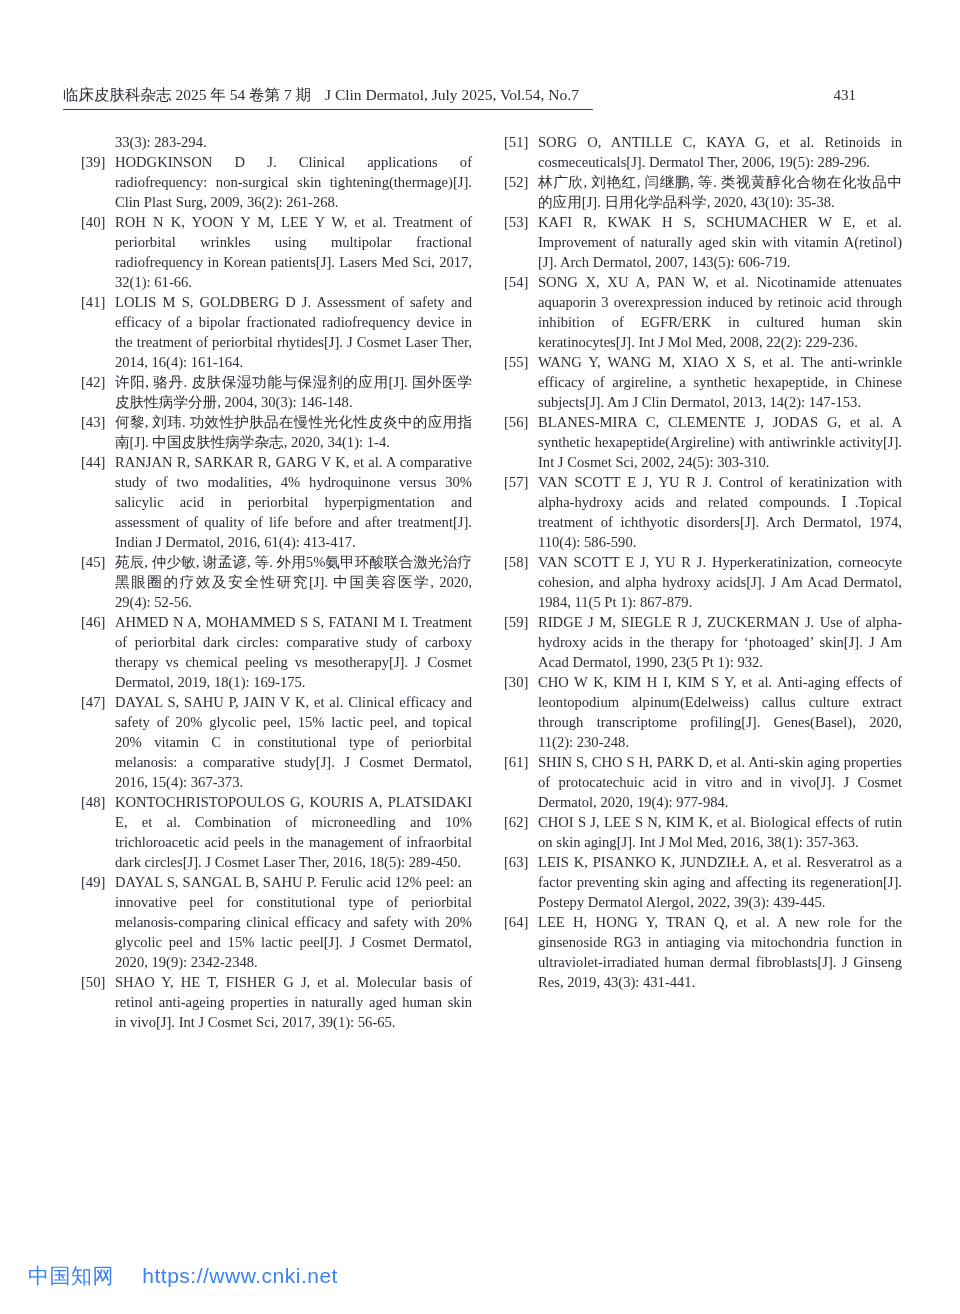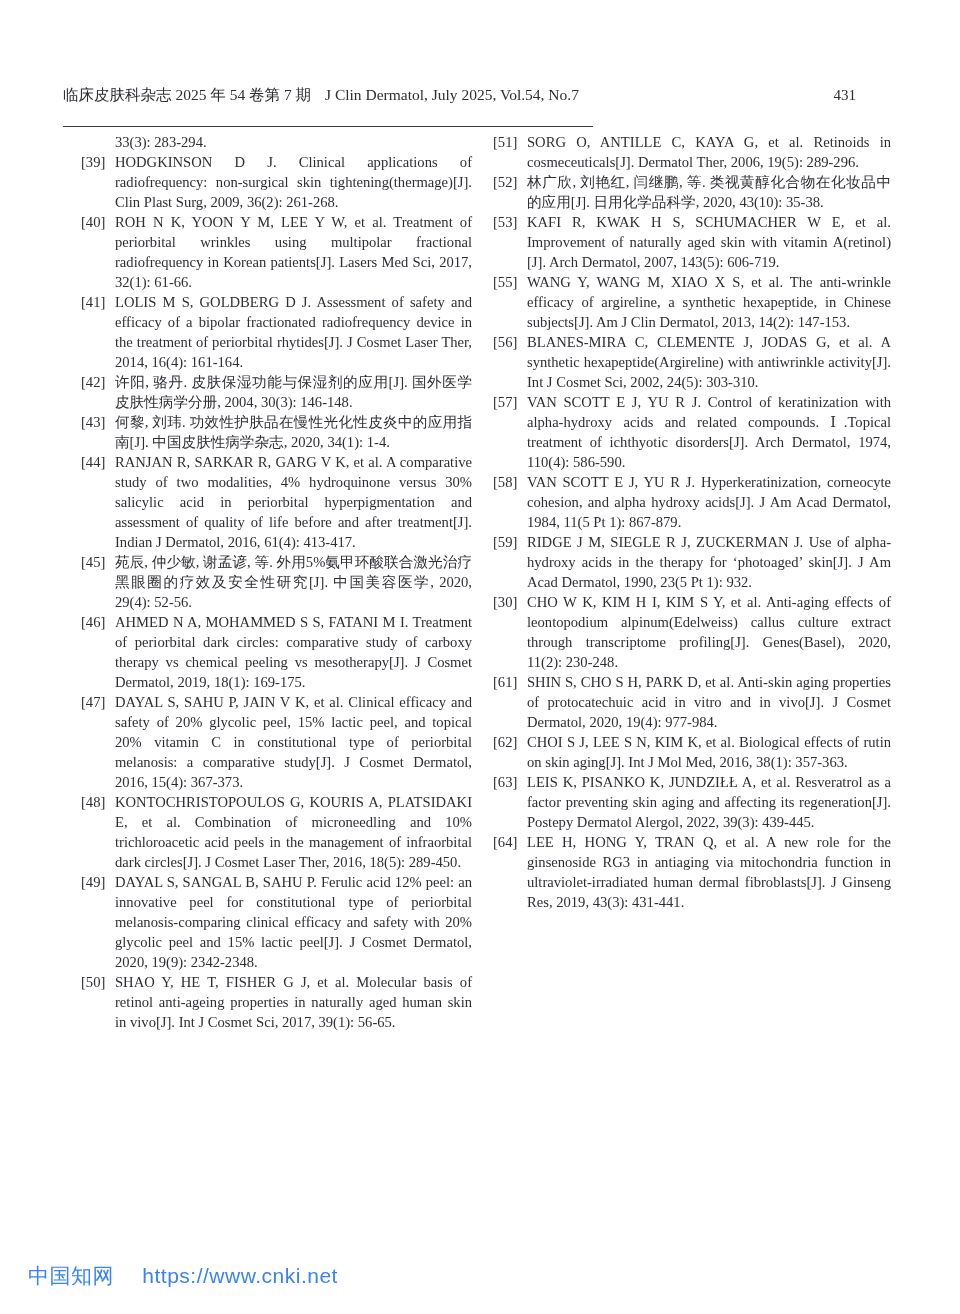--- a/index.html
+++ b/index.html
@@ -23,40 +23,40 @@
     left: 63px;
     top: 84px;
     right: 52px;
     font-size: 15.5px;
     line-height: 22px;
     white-space: nowrap;
   }
   .journal-line {
     display: inline-block;
     border-bottom: 1.5px solid #3a3a44;
-    padding-bottom: 20px;
+    padding-bottom: 3px;
     padding-right: 14px;
   }
   .journal-line .cn {
     margin-right: 14px;
   }
   .page-number {
     position: absolute;
     right: 52px;
     top: 0;
     font-size: 15px;
   }
   
   .columns {
     position: absolute;
     left: 81px;
     top: 132px;
     width: 822px;
     display: flex;
-    gap: 21px;
+    gap: 32px;
   }
   .col {
     width: 391px;
     flex: 0 0 391px;
   }
   .col.right {
     width: 398px;
     flex: 0 0 398px;
   }
   .ref {
@@ -159,20 +159,24 @@
         </div>
         <div class="ref">
           <span class="ref-num">[52]</span>
           <span class="ref-text">林广欣, 刘艳红, 闫继鹏, 等. 类视黄醇化合物在化妆品中的应用[J]. 日用化学品科学, 2020, 43(10): 35-38.</span>
         </div>
         <div class="ref">
           <span class="ref-num">[53]</span>
           <span class="ref-text">KAFI R, KWAK H S, SCHUMACHER W E, et al. Improvement of naturally aged skin with vitamin A(retinol)[J]. Arch Dermatol, 2007, 143(5): 606-719.</span>
         </div>
         <div class="ref">
+          <span class="ref-num">[54]</span>
+          <span class="ref-text">SONG X, XU A, PAN W, et al. Nicotinamide attenuates aquaporin 3 overexpression induced by retinoic acid through inhibition of EGFR/ERK in cultured human skin keratinocytes[J]. Int J Mol Med, 2008, 22(2): 229-236.</span>
+        </div>
+        <div class="ref">
           <span class="ref-num">[55]</span>
           <span class="ref-text">WANG Y, WANG M, XIAO X S, et al. The anti-wrinkle efficacy of argireline, a synthetic hexapeptide, in Chinese subjects[J]. Am J Clin Dermatol, 2013, 14(2): 147-153.</span>
         </div>
         <div class="ref">
           <span class="ref-num">[56]</span>
           <span class="ref-text">BLANES-MIRA C, CLEMENTE J, JODAS G, et al. A synthetic hexapeptide(Argireline) with antiwrinkle activity[J]. Int J Cosmet Sci, 2002, 24(5): 303-310.</span>
         </div>
         <div class="ref">
           <span class="ref-num">[57]</span>
           <span class="ref-text">VAN SCOTT E J, YU R J. Control of keratinization with alpha-hydroxy acids and related compounds. Ⅰ.Topical treatment of ichthyotic disorders[J]. Arch Dermatol, 1974, 110(4): 586-590.</span>

